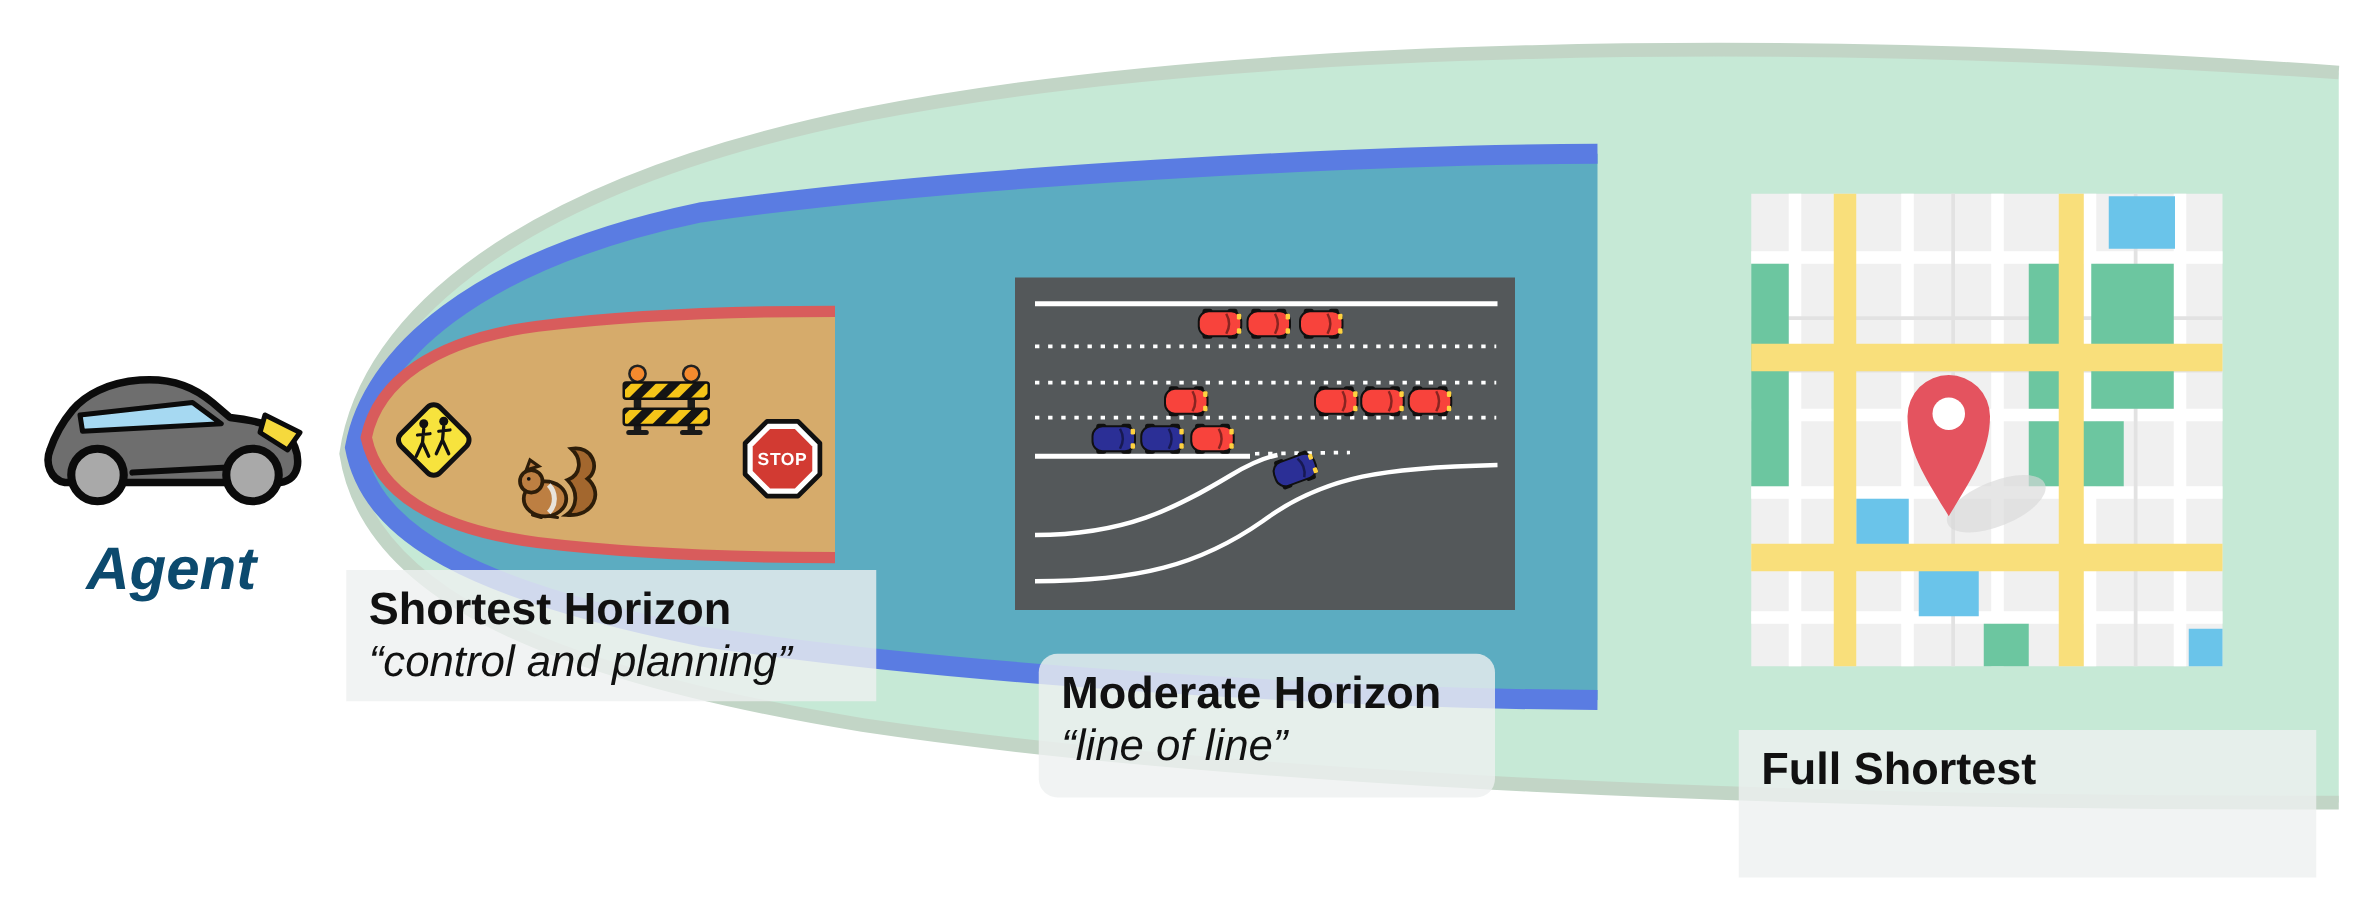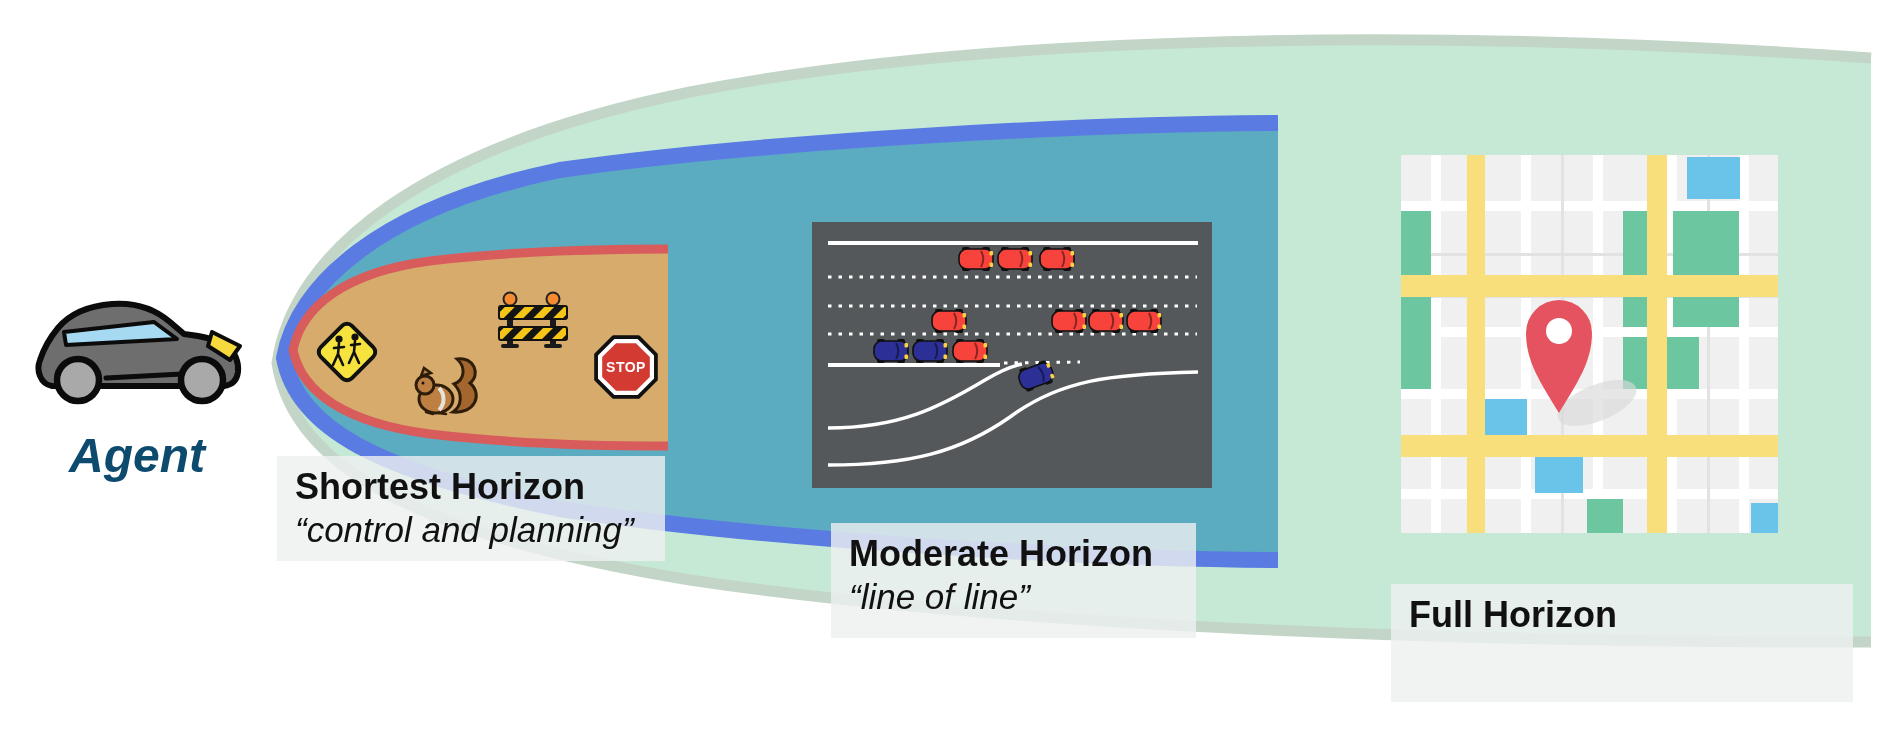--- a/index.html
+++ b/index.html
@@ -265,27 +265,27 @@
     <path d="M 30 44 L 120 34 L 143 51 L 32 57 Z" fill="#a6d9f2" stroke="#0b0b0b" stroke-width="4" stroke-linejoin="round"></path>
     <path d="M 178 44 L 206 58 L 196 72 L 174 58 Z" fill="#f6d93c" stroke="#0b0b0b" stroke-width="4" stroke-linejoin="round"></path>
     <path d="M 72 90 L 148 86" stroke="#0b0b0b" stroke-width="5" stroke-linecap="round"></path>
     <circle cx="44" cy="92" r="21" fill="#a9a9a9" stroke="#0b0b0b" stroke-width="6.5"></circle>
     <circle cx="168" cy="92" r="21" fill="#a9a9a9" stroke="#0b0b0b" stroke-width="6.5"></circle>
   </g>
 </svg>
 
 <div class="agent-label">Agent</div>
 
-<div class="label-box" style="left:277px;top:456px;width:388px;height:105px;">
+<div class="label-box" style="left:277px;top:456px;width:424px;height:105px;">
   <div class="label-title">Shortest Horizon</div>
   <div class="label-sub">“control and planning”</div>
 </div>
 
-<div class="label-box" style="left:831px;top:523px;width:365px;height:115px;">
+<div class="label-box" style="left:831px;top:523px;width:365px;height:115px;border-radius:15px;">
   <div class="label-title">Moderate Horizon</div>
   <div class="label-sub">“line of line”</div>
 </div>
 
 <div class="label-box" style="left:1391px;top:584px;width:462px;height:118px;">
-  <div class="label-title">Full Horizon</div>
+  <div class="label-title">Full Shortest</div>
 </div>
 
 </div>
 
 </body></html>

